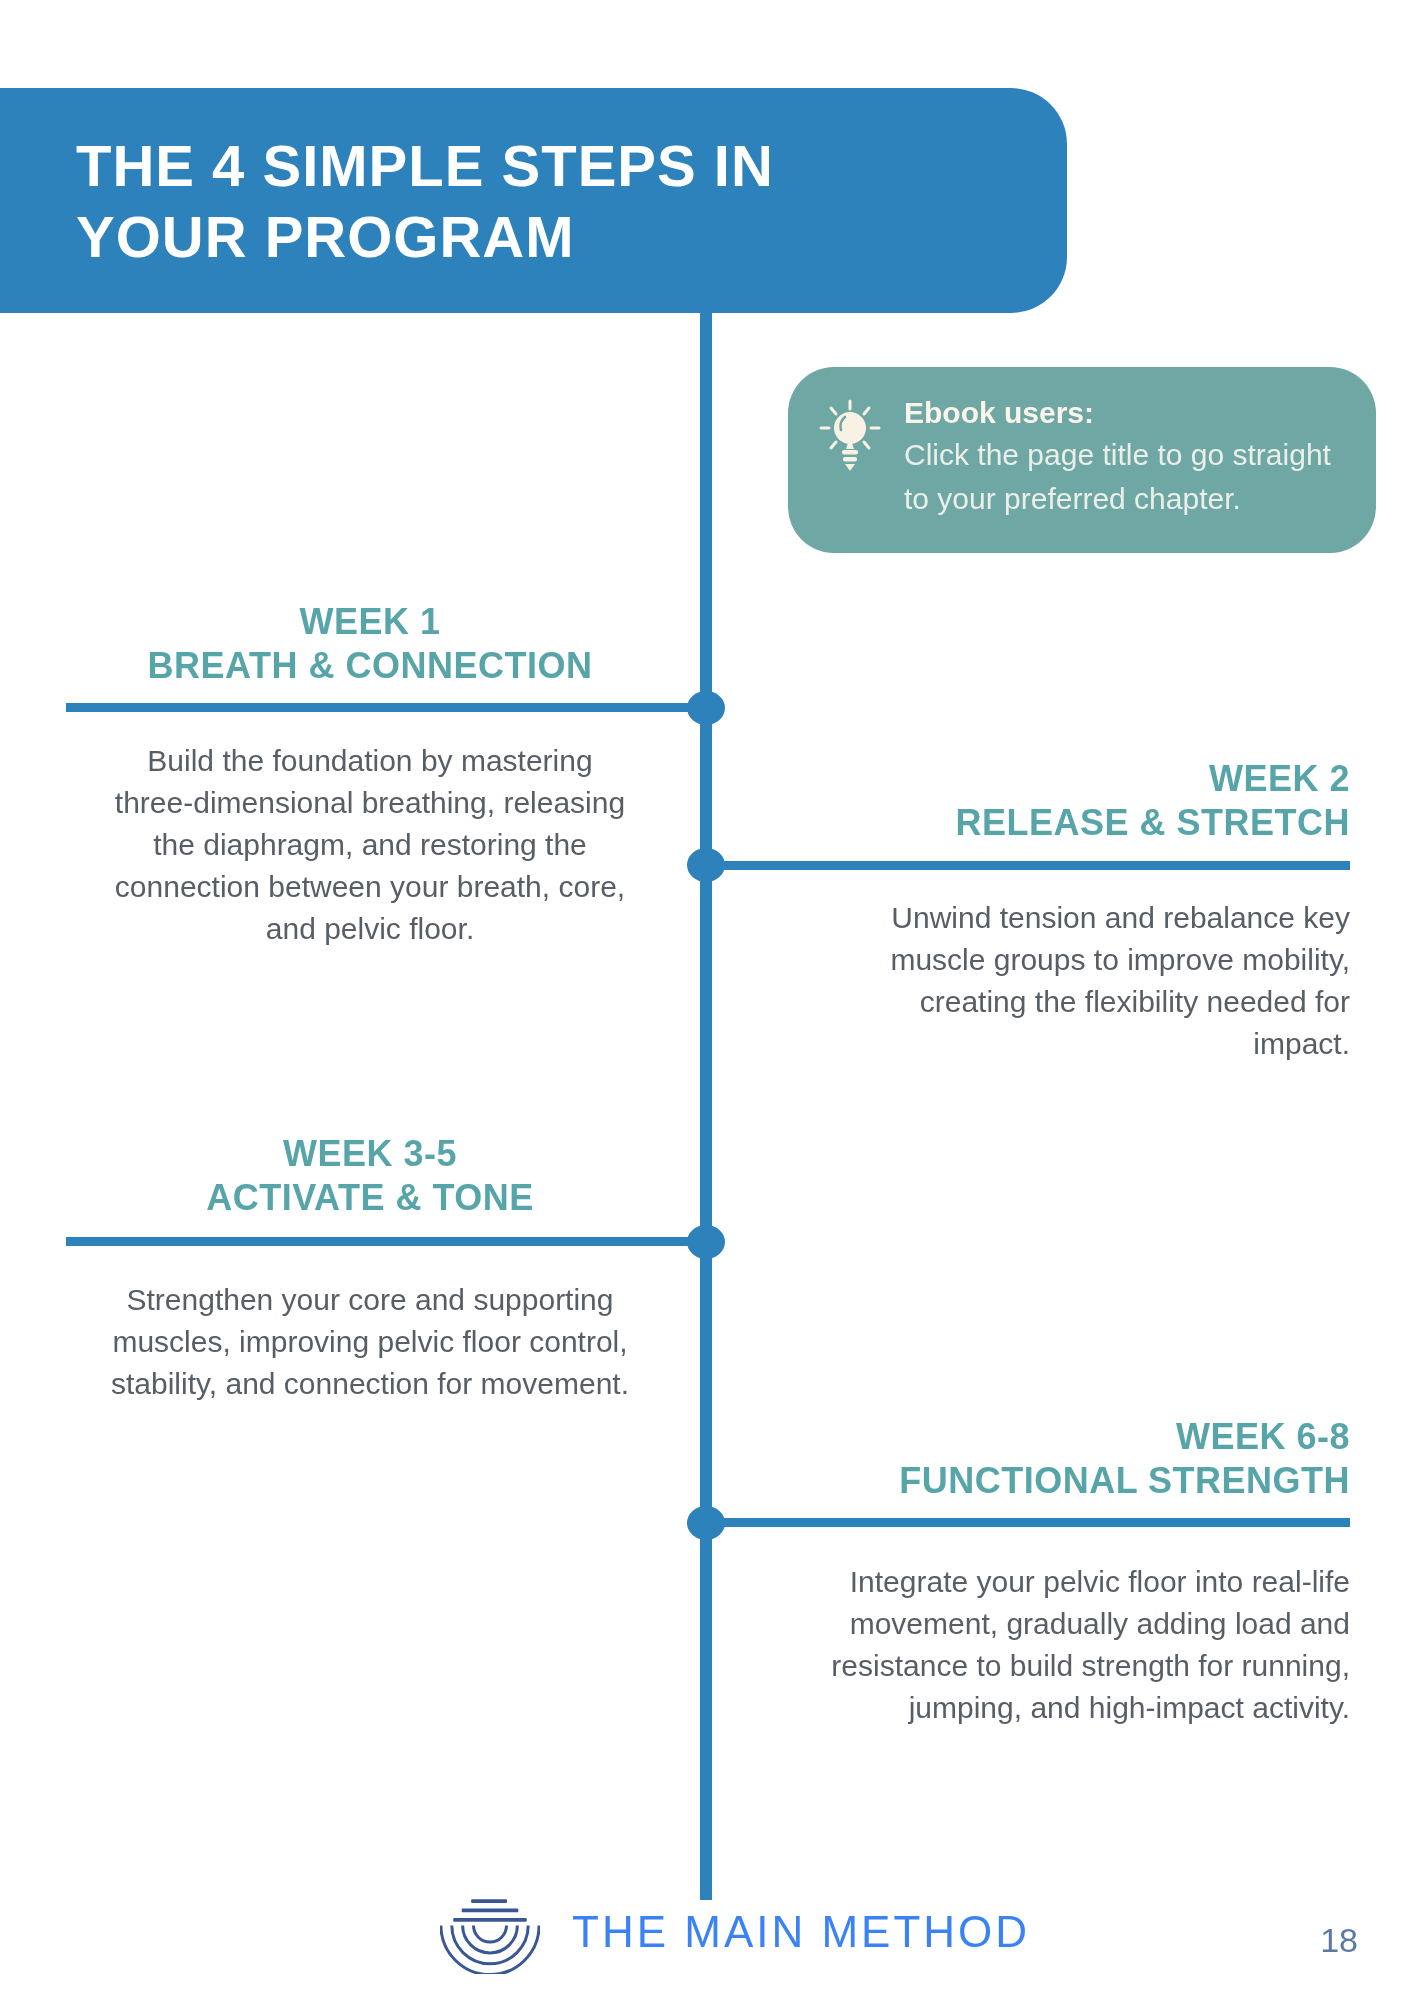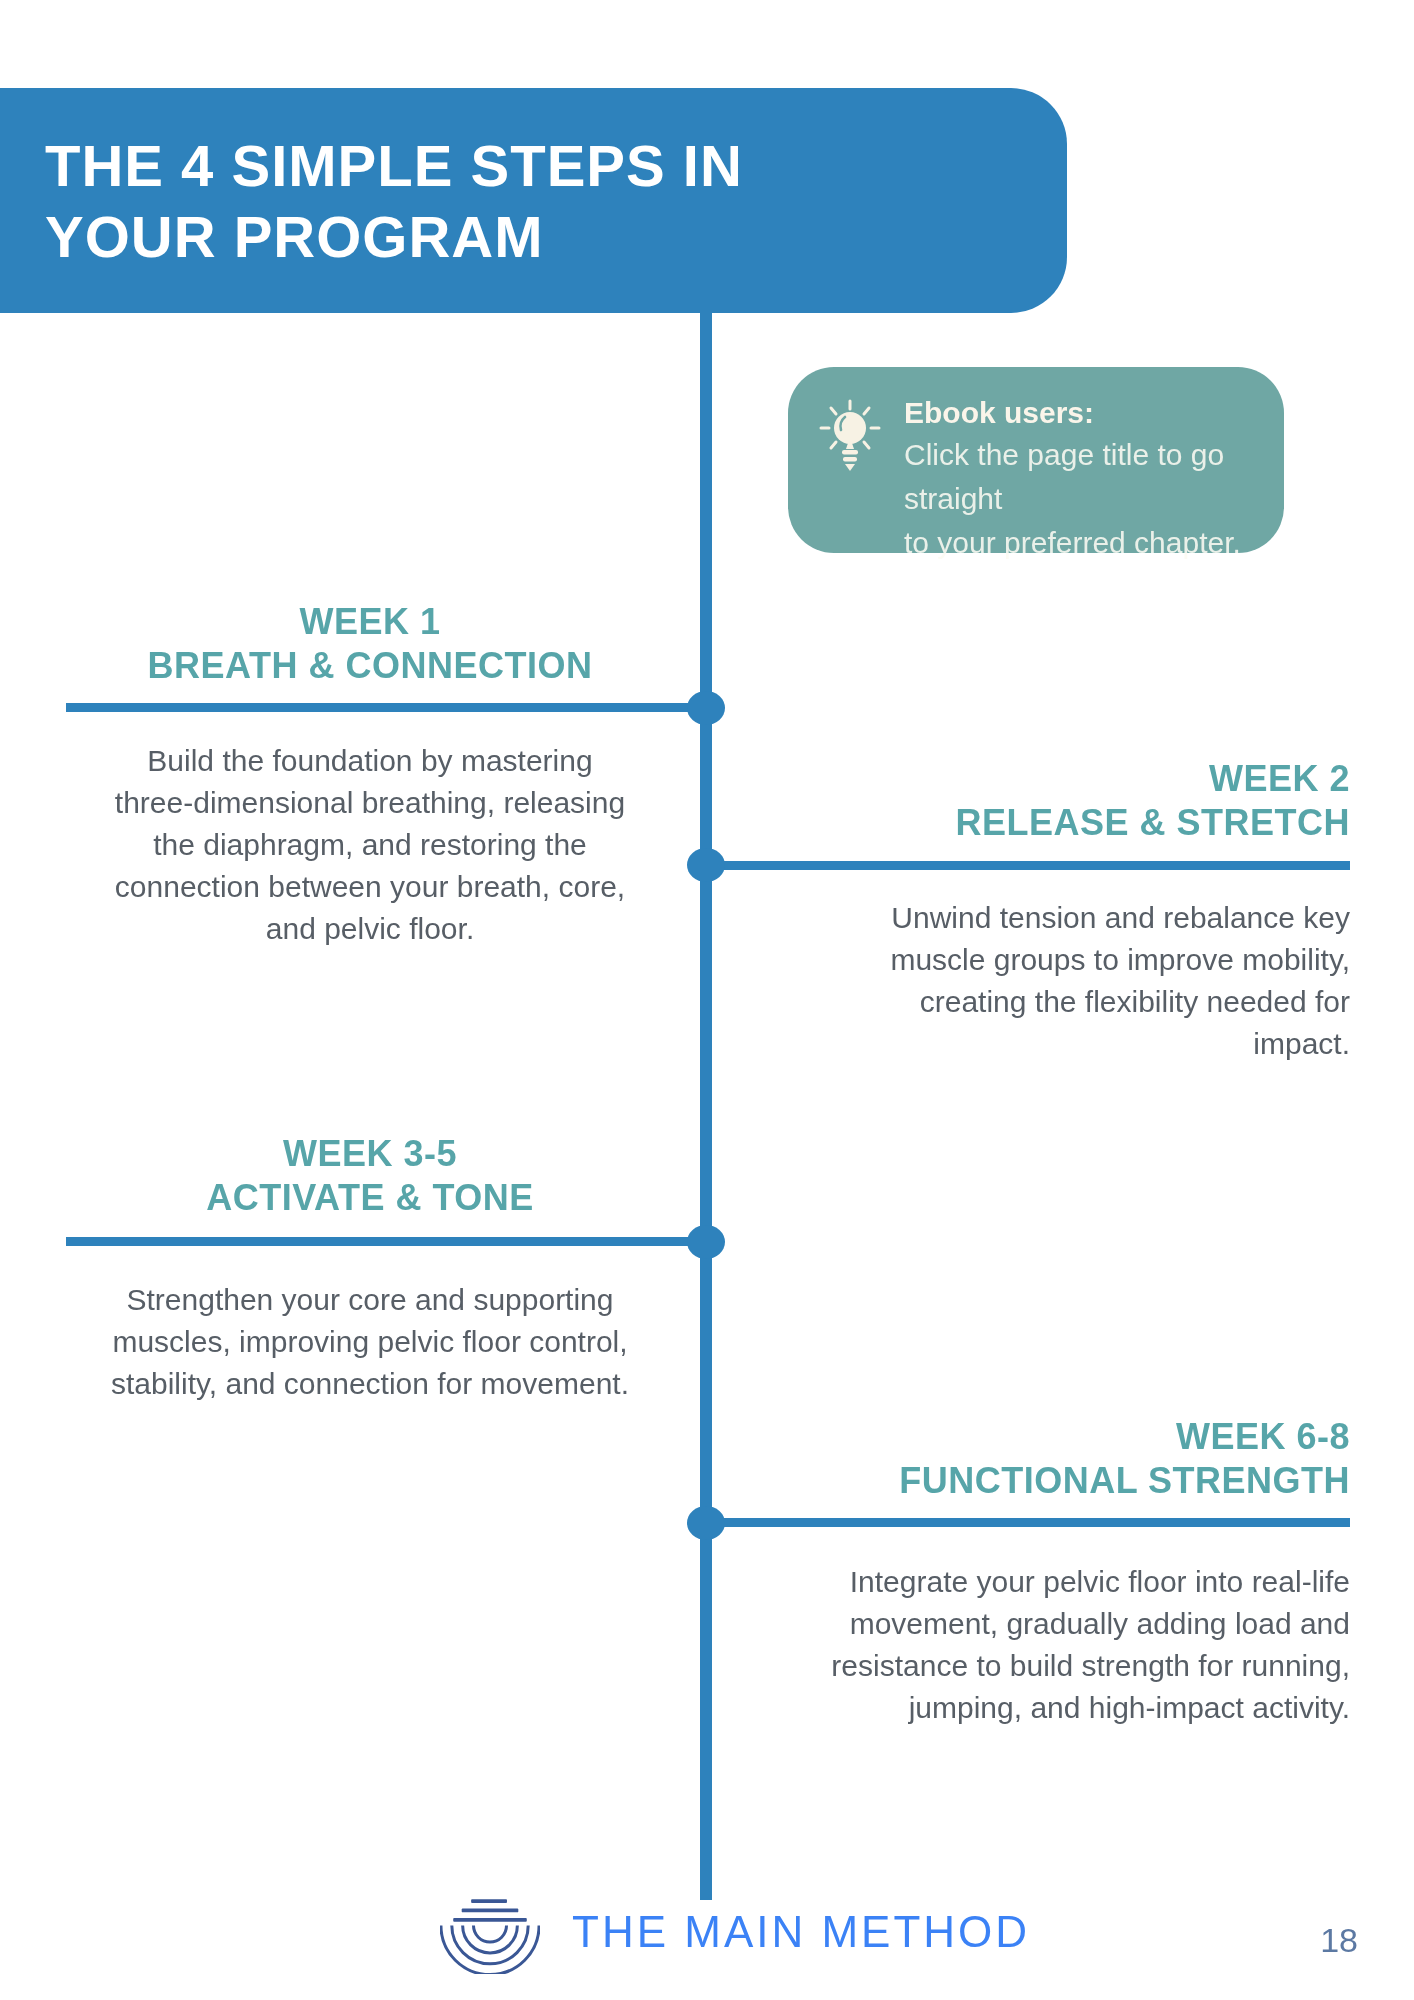--- a/index.html
+++ b/index.html
@@ -6,30 +6,30 @@
   .page {
     position:relative; width:1414px; height:2000px; margin:0 auto;
     background:#ffffff; overflow:hidden;
     font-family:"Liberation Sans", sans-serif;
   }
 
   
   .banner {
     position:absolute; left:0; top:88px; width:1067px; height:225px;
     background:#2E82BC; border-radius:0 56px 56px 0;
-    display:flex; align-items:center; box-sizing:border-box; padding-left:45px;
+    display:flex; align-items:center; box-sizing:border-box; padding-left:76px;
   }
   .banner-title {
     color:#ffffff; font-size:58px; font-weight:700; line-height:71px;
     letter-spacing:1px;
   }
 
   
   .tip-box {
-    position:absolute; left:788px; top:367px; width:496px; height:186px;
+    position:absolute; left:788px; top:367px; width:588px; height:186px;
     background:#6FA7A4; border-radius:46px; box-sizing:border-box;
     display:flex; align-items:flex-start; padding:26px 30px 0 30px;
   }
   .tip-icon-wrap { width:86px; flex:0 0 86px; padding-top:6px; }
   .tip-text { flex:1; }
   .tip-heading {
     color:#FAF5EA; font-size:30px; font-weight:700; line-height:40px;
   }
   .tip-lines {
     color:rgba(252,250,243,0.88); font-size:30px; line-height:44px;

